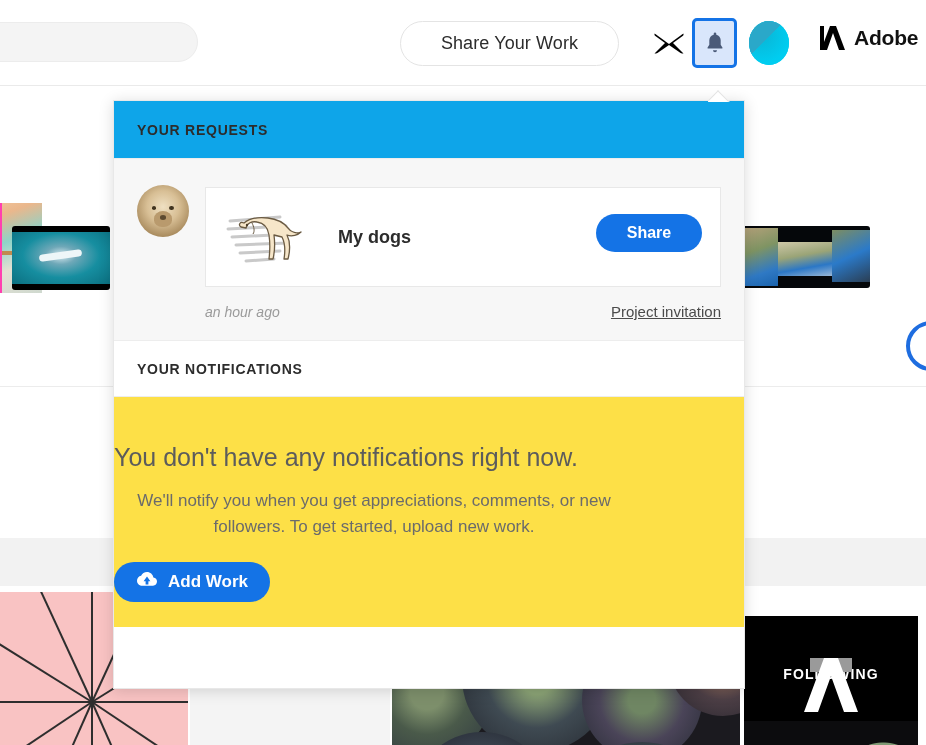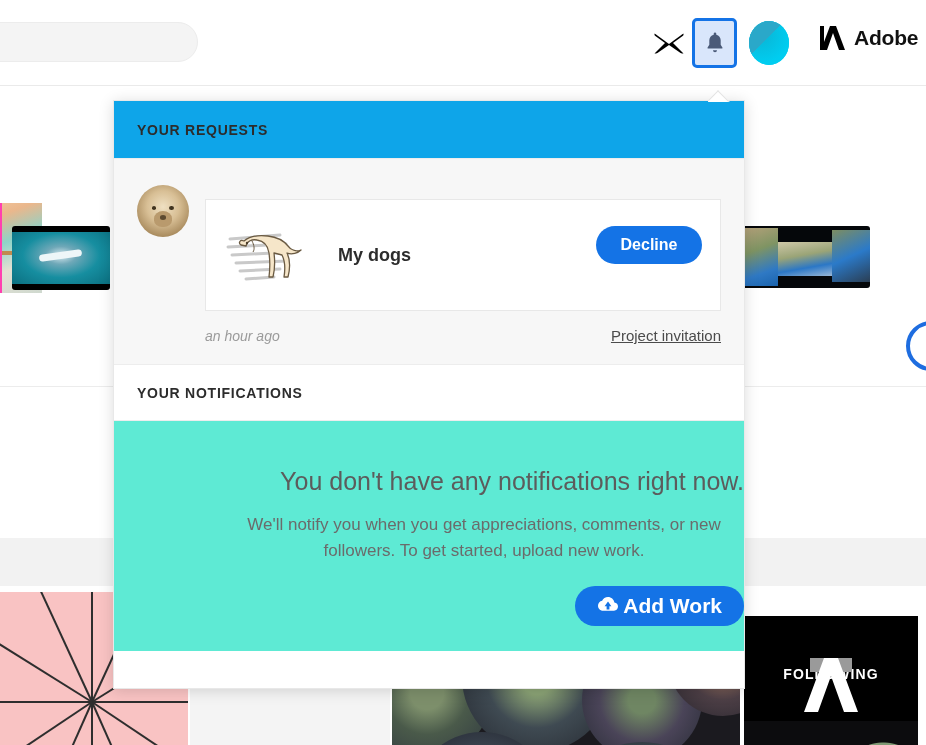--- a/index.html
+++ b/index.html
@@ -185,22 +185,22 @@
   .req-main { flex:1; padding-left: 16px; }
   .req-line { font-size: 17px; color:#2c2c2c; line-height: 22px; padding-top:6px; }
   .req-user {
     display:inline-block;
     color:#3a6bd6;
     filter: blur(3.6px);
     font-weight:600;
     user-select:none;
   }
   .proj-card {
-    margin-top: 18px;
-    height: 112px;
+    margin-top: 6px;
+    height: 100px;
     background:#fff;
     border:1px solid #e8e8e8;
     display:flex; align-items:center;
     position:relative;
   }
   .proj-thumb{
     width: 96px; height:72px; margin-left: 16px; flex:0 0 96px; position:relative;
     background:#fff; overflow:hidden;
   }
   .proj-title{ margin-left: 20px; font-size:18px; font-weight:700; color:#2c2c2c;}
@@ -223,36 +223,36 @@
     height: 57px;
     display:flex; align-items:center;
     padding-left:23px;
     font-size:14px; font-weight:700; letter-spacing:.75px; color:#2c2c2c;
     background:#fff;
     border-top:1px solid #ededed;
     border-bottom:1px solid #ededed;
     text-align:center;
   }
   .empty-state{
-    background:#5eead4;
+    background:#fde047;
     height: 230px;
-    display:flex; flex-direction:column; align-items:flex-end;
+    display:flex; flex-direction:column; align-items:flex-start;
     padding-top: 46px;
   }
   .empty-title{ font-size:25px; color:#5c5c5c; font-weight:400; }
   .empty-sub{
     margin-top: 16px; width: 520px; text-align:center;
     font-size:17px; color:#6b6b6b; line-height:26px;
   }
   .add-work{
     margin-top: 22px;
     height: 40px; padding: 0 22px;
     background:#1473e6; border:none; border-radius:21px;
-    color:#fff; font-size:21px; font-weight:700;
-    display:flex; align-items:center; gap:4px; cursor:pointer;
+    color:#fff; font-size:17px; font-weight:700;
+    display:flex; align-items:center; gap:10px; cursor:pointer;
   }
 </style>
 </head>
 <body>
 
 <div id="root">
 
   <div class="feed">
 
     <div class="card thumb-a"></div>
@@ -316,20 +316,23 @@
       </div>
       <div class="foll-date">June 2021</div>
       <div class="foll-succ"></div>
     </div>
   </div>
 
   <div class="header">
 
     <div class="search-box"></div>
 
+    <div class="share-btn">
+      <span>Share Your Work</span>
+    </div>
 
     <div class="icon-mail">
       <svg width="30" height="21" viewBox="0 0 30 21" aria-hidden="true">
         <rect x="0.5" y="0.5" width="29" height="20" fill="#000"></rect>
         <path d="M0 0 L15 11 L30 0 Z" fill="#fff"></path>
         <path d="M0 21 L11 10 L0 2 Z" fill="#fff"></path>
         <path d="M30 21 L19 10 L30 2 Z" fill="#fff"></path>
         <path d="M2 21 L15 12 L28 21 Z" fill="#fff"></path>
       </svg>
     </div>
@@ -384,21 +387,21 @@
                   <line x1="14" y1="44" x2="66" y2="42"></line>
                   <line x1="18" y1="52" x2="58" y2="50"></line>
                   <line x1="24" y1="60" x2="52" y2="58"></line>
                 </g>
                 <path d="M22 22 C18 20 16 24 19 26 L24 27 C25 22 30 20 35 21 C42 22 46 27 47 34 C48 41 48 50 47 58 L51 58 C53 50 53 42 52 34 L60 36 C63 42 63 52 62 58 L66 58 C68 50 68 40 65 34 C70 36 76 34 79 31 C74 33 69 31 66 27 C62 22 55 18 46 17 C38 16 28 17 22 22 Z" fill="#f6e6c9" stroke="#6a5a42" stroke-width="1.3" stroke-linejoin="round"></path>
                 <circle cx="25" cy="24" r="1.2" fill="#4a3d2b"></circle>
                 <path d="M30 22 C32 26 33 30 31 33" fill="none" stroke="#6a5a42" stroke-width="1"></path>
               </svg>
             </div>
             <div class="proj-title">My dogs</div>
-            <button class="accept-btn">Decline</button>
+            <button class="accept-btn">Share</button>
           </div>
 
           <div class="req-footer">
             <span class="time-ago">an hour ago</span>
             <span class="decline">Project invitation</span>
           </div>
         </div>
       </div>
     </div>
 

